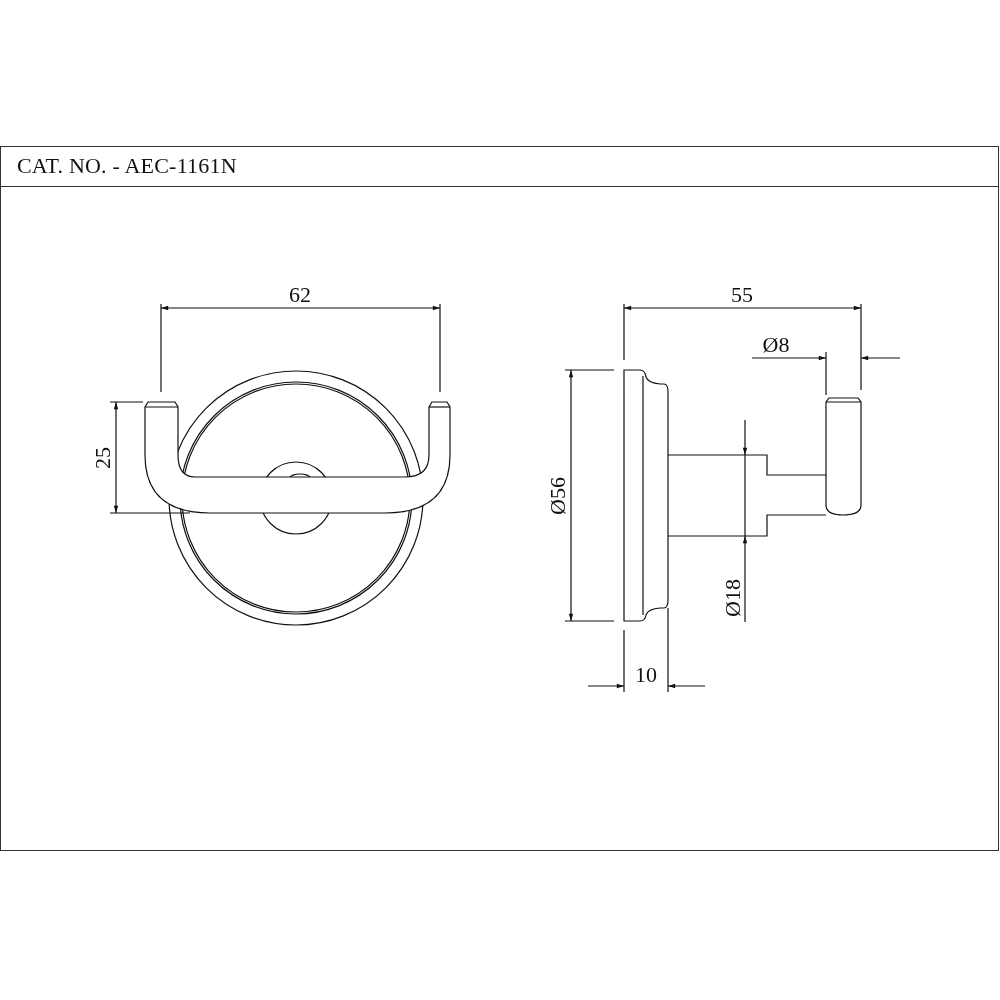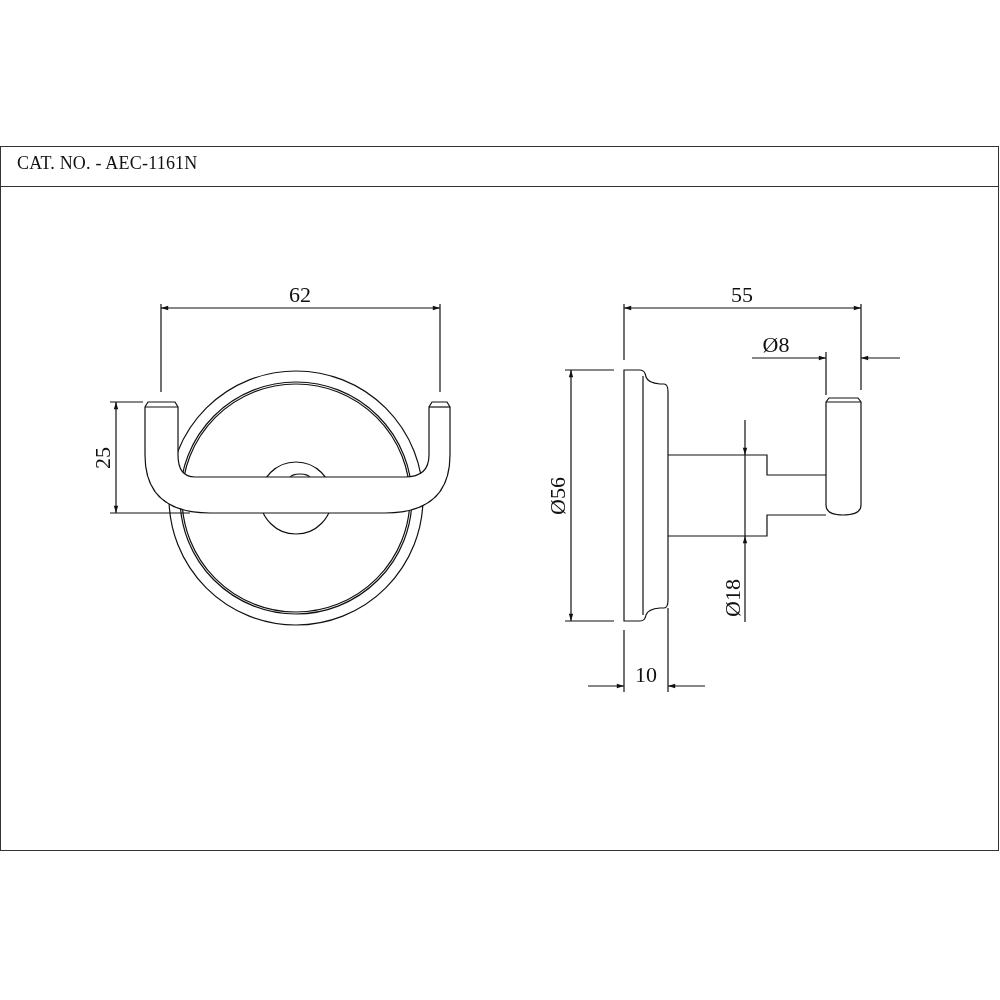--- a/index.html
+++ b/index.html
@@ -1,19 +1,19 @@
 <!DOCTYPE html>
 <html><head>
 <meta charset="utf-8">
 <style>
   html,body{margin:0;padding:0;background:#fff;}
   body{width:1000px;height:1000px;position:relative;overflow:hidden;font-family:"Liberation Serif",serif;}
   .frame{position:absolute;left:0;top:146px;width:999px;height:705px;border:1px solid #333;box-sizing:border-box;}
   .titlebar{position:absolute;left:0;top:0;width:100%;height:40px;border-bottom:1px solid #333;box-sizing:border-box;}
-  .title{position:absolute;left:16px;top:6px;font-size:18px;color:#111;letter-spacing:0.2px;}
+  .title{position:absolute;left:16px;top:6px;font-size:22px;color:#111;letter-spacing:0.2px;}
   svg{position:absolute;left:0;top:0;}
   .dim{font-family:"Liberation Serif",serif;font-size:22px;fill:#111;}
 </style>
 </head>
 <body>
 
 <div class="frame">
   <div class="titlebar">
     <span class="title">CAT. NO. - AEC-1161N</span>
   </div>

